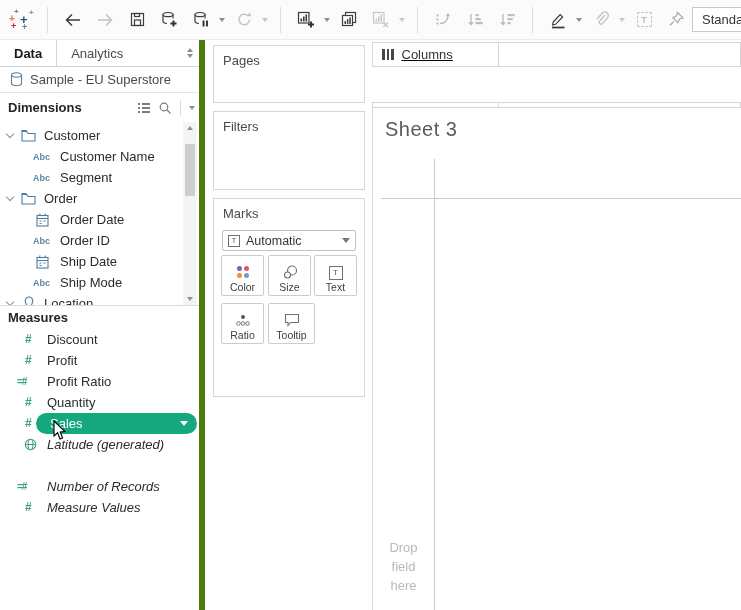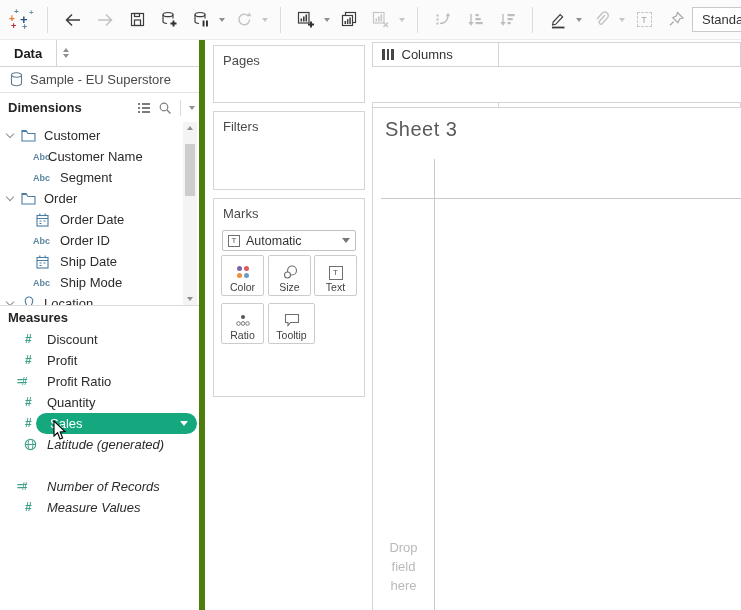--- a/index.html
+++ b/index.html
@@ -71,21 +71,21 @@
   .tmini { width:12px; height:12px; border:1px solid #6f6f6f; font-size:8px; color:#555; display:flex; align-items:center; justify-content:center; flex:none; }
   .mtype .mcaret { margin-left:auto; width:0; height:0; border-left:4px solid transparent; border-right:4px solid transparent; border-top:5px solid #777; }
   .mkbtn { position:absolute; height:41px; border:1px solid #ccc; border-radius:2px; background:#fff;
            display:flex; flex-direction:column; align-items:center; justify-content:flex-end; padding-bottom:3px; gap:2px; }
   .mkbtn .blabel { font-size:10.5px; color:#3f3f3f; line-height:1; }
   .dots4 { display:grid; grid-template-columns:5px 5px; grid-gap:2px; margin-bottom:2px; }
   .dots4 i { width:5px; height:5px; border-radius:50%; }
 
   
   .canvas-area { position:absolute; left:370px; top:40px; width:371px; height:570px; background:#fff; }
-  .shelf { position:absolute; left:2px; right:0; height:25px; border:1px solid #d5d5d5; background:#fff; display:flex; align-items:stretch; }
+  .shelf { position:absolute; left:2px; right:0; height:25px; border:1px solid #d5d5d5; background:#fff; display:flex; align-items:stretch;text-decoration:underline; }
   .shelf-cols { top:2px; } .shelf-rows { top:34px;margin-top:28px; }
   .shelf .shlabel { width:126px; display:flex; align-items:center; gap:8px; padding-left:9px; border-right:1px solid #d5d5d5; font-size:13px; color:#333; }
   .colsico { display:flex; gap:2px; } .colsico i { width:2.5px; height:11px; background:#474747; }
   .rowsico { display:flex; flex-direction:column; gap:2px; } .rowsico i { display:flex; gap:2px; }
   .rowsico b { width:2.5px; height:2.5px; background:#474747; } .rowsico u { width:9px; height:2.5px; background:#474747; }
   .sheet { position:absolute; left:2px; right:0; top:67px; bottom:0; border-top:1px solid #d5d5d5; border-left:1px solid #d5d5d5; background:#fff; }
   .sheet-title { position:absolute; left:12px; top:10px; font-size:20px; font-weight:300; color:#5a5a5a; letter-spacing:0.5px; }
   .gl-v { position:absolute; left:61px; top:51px; bottom:0; width:1px; background:#c9c9c9; }
   .gl-h { position:absolute; left:8px; right:0; top:90px; height:1px; background:#c9c9c9; }
   .drophint { position:absolute; left:0; top:430px; width:61px; text-align:center; font-size:13px; color:#b9b9b9; line-height:19px; }
@@ -247,20 +247,23 @@
 
     <div class="fitbox">
       <span>Standard</span>
     </div>
   </div>
 
   <div class="sidebar">
     <div class="tabs">
       <div class="tab active">
           <span>Data</span>
+        </div>
+      <div class="tab plain">
+          <span>Analytics</span>
         </div>
       <div class="tabsort">
           <span class="tri-up-s"></span>
           <span class="tri-dn-s"></span>
         </div>
     </div>
 
     <div class="datasource">
       <svg width="13" height="15" viewBox="0 0 13 15">
         <ellipse cx="6.5" cy="3" rx="5" ry="2.2" fill="none" stroke="#5a7d95" stroke-width="1.1"></ellipse>
@@ -300,21 +303,21 @@
       <div class="frow" style="top:3px">
         <span class="chev"></span>
         <svg class="fico" style="left:21px;top:4px" width="15" height="13" viewBox="0 0 15 13">
           <path d="M1 2.5 h4.5 l1.5 2 h7 v7.5 h-13 z M1 2.5 v-1 h4 l1 1.2" fill="none" stroke="#4a7ca0" stroke-width="1.1"></path>
         </svg>
         <span class="lbl" style="left:44px">Customer</span>
       </div>
 
       <div class="frow" style="top:24px">
         <span class="fico abc" style="left:33px;top:6px">Abc</span>
-        <span class="lbl" style="left:48px">Customer Name</span>
+        <span class="lbl" style="left:60px">Customer Name</span>
       </div>
 
       <div class="frow" style="top:45px">
         <span class="fico abc" style="left:33px;top:6px">Abc</span>
         <span class="lbl" style="left:60px">Segment</span>
       </div>
 
       <div class="frow" style="top:87px">
         <svg class="fico" style="left:36px;top:4px" width="13" height="14" viewBox="0 0 13 14">
           <rect x="1" y="2.5" width="11" height="10.5" fill="none" stroke="#4a7ca0" stroke-width="1.1"></rect>

